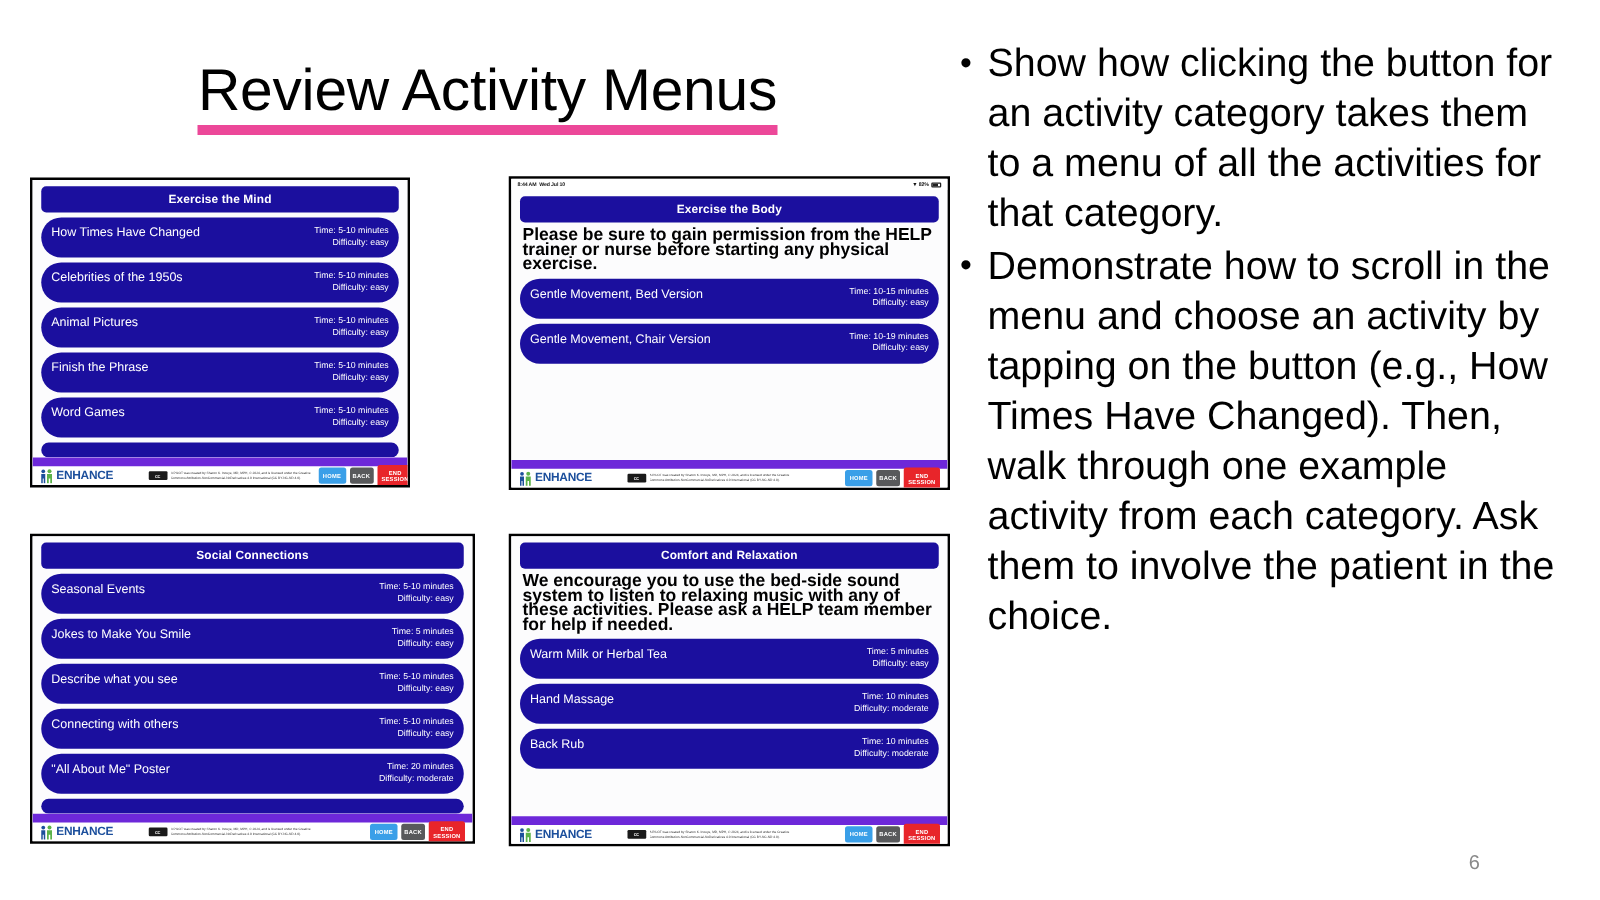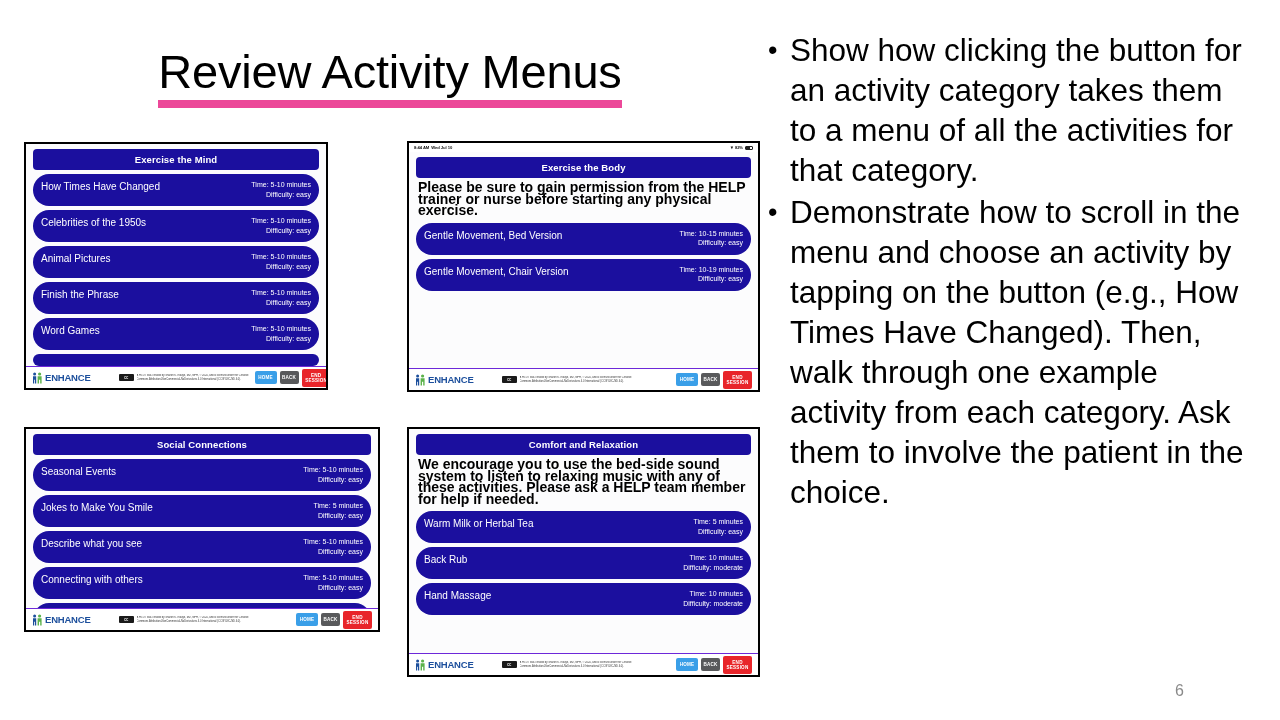--- a/index.html
+++ b/index.html
@@ -145,21 +145,21 @@
     text-align: right;
     font-size: 7px;
     line-height: 9.5px;
     white-space: nowrap;
   }
 
   .shot-footer {
     flex: 0 0 auto;
     height: 22px;
     background: #ffffff;
-    border-top: 1px solid #6d28d9;
+    border-top: 7px solid #6d28d9;
     display: flex;
     align-items: center;
     padding: 0 6px;
     gap: 6px;
     position: relative;
     z-index: 3;
   }
   .logo {
     display: flex;
     align-items: center;
@@ -331,21 +331,21 @@
             </span>
             <span class="footer-btns">
               <span class="fbtn home">HOME</span>
               <span class="fbtn back">BACK</span>
               <span class="fbtn end">END SESSION</span>
             </span>
           </div>
           <div class="home-indicator"></div>
         </div>
       </div>
-      <div class="shot" style="left: 24px; top: 427px; width: 356px; height: 205px;">
+      <div class="shot" style="left: 24px; top: 427px; width: 356px; height: 248px;">
         <div class="shot-inner">
           <div class="shot-body">
             <div class="menu-header">Social Connections</div>
             <div class="activity">
               <span class="a-name">Seasonal Events</span>
               <span class="a-meta"><span>Time: 5-10 minutes</span><br><span>Difficulty: easy</span></span>
             </div>
             <div class="activity">
               <span class="a-name">Jokes to Make You Smile</span>
               <span class="a-meta"><span>Time: 5 minutes</span><br><span>Difficulty: easy</span></span>
@@ -389,25 +389,25 @@
       <div class="shot" style="left: 407px; top: 427px; width: 353px; height: 250px; padding-left: 24px;">
         <div class="shot-inner">
           <div class="shot-body">
             <div class="menu-header">Comfort and Relaxation</div>
             <div class="menu-note">We encourage you to use the bed-side sound system to listen to relaxing music with any of these activities. Please ask a HELP team member for help if needed.</div>
             <div class="activity">
               <span class="a-name">Warm Milk or Herbal Tea</span>
               <span class="a-meta"><span>Time: 5 minutes</span><br><span>Difficulty: easy</span></span>
             </div>
             <div class="activity">
+              <span class="a-name">Hand Massage</span>
+              <span class="a-meta"><span>Time: 10 minutes</span><br><span>Difficulty: moderate</span></span>
+            </div>
+            <div class="activity">
               <span class="a-name">Back Rub</span>
-              <span class="a-meta"><span>Time: 10 minutes</span><br><span>Difficulty: moderate</span></span>
-            </div>
-            <div class="activity">
-              <span class="a-name">Hand Massage</span>
               <span class="a-meta"><span>Time: 10 minutes</span><br><span>Difficulty: moderate</span></span>
             </div>
           </div>
           <div class="shot-footer">
             <span class="logo">
               <svg class="logo-mark" width="11" height="12" viewBox="0 0 11 12" xmlns="http://www.w3.org/2000/svg">
                 <circle cx="2.6" cy="2" r="1.5" fill="#1c4f9c"></circle>
                 <path d="M1 4.2h3.2v7.3H3V7.8H2.2v3.7H1z" fill="#1c4f9c"></path>
                 <circle cx="7.6" cy="2" r="1.6" fill="#5bb24a"></circle>
                 <path d="M5.6 4.2h4v7.3H8.2V7.8H7v3.7H5.6z" fill="#5bb24a"></path>

